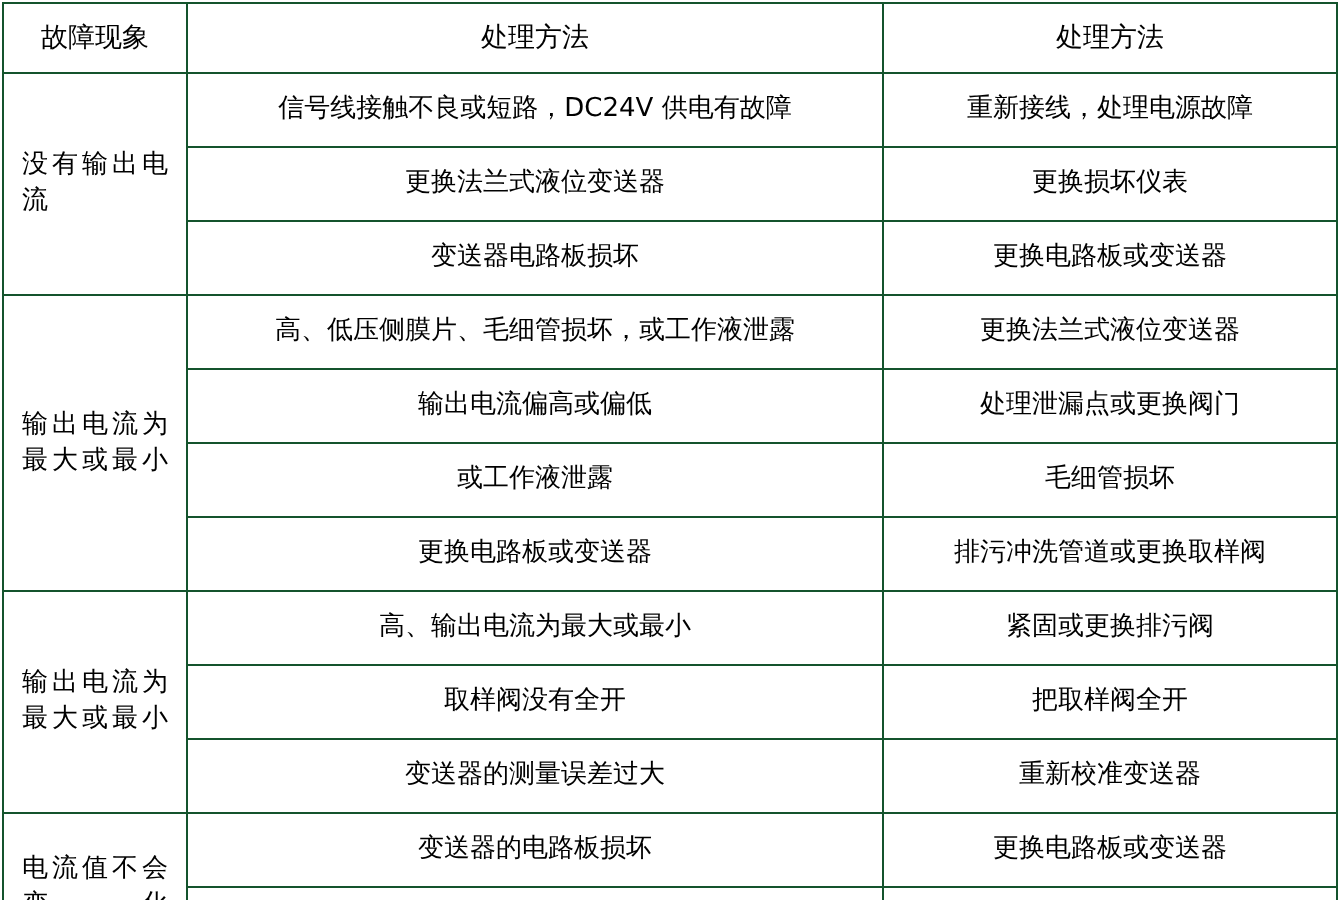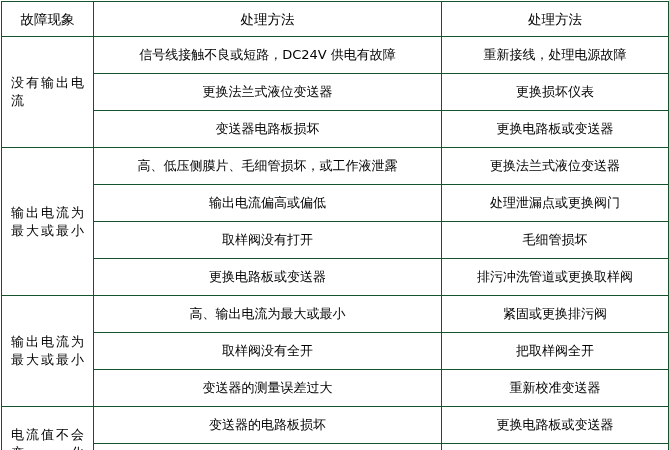--- a/index.html
+++ b/index.html
@@ -86,21 +86,21 @@
     <tr>
       <td class="sym" rowspan="4">输出电流为最大或最小</td>
       <td class="cause">高、低压侧膜片、毛细管损坏，或工作液泄露</td>
       <td class="fix">更换法兰式液位变送器</td>
     </tr>
     <tr>
       <td class="cause">输出电流偏高或偏低</td>
       <td class="fix">处理泄漏点或更换阀门</td>
     </tr>
     <tr>
-      <td class="cause">取样阀没有打开</td>
+      <td class="cause">或工作液泄露</td>
       <td class="fix">毛细管损坏</td>
     </tr>
     <tr>
       <td class="cause">更换电路板或变送器</td>
       <td class="fix">排污冲洗管道或更换取样阀</td>
     </tr>
 
     <tr>
       <td class="sym" rowspan="3">输出电流为最大或最小</td>
       <td class="cause">高、输出电流为最大或最小</td>

